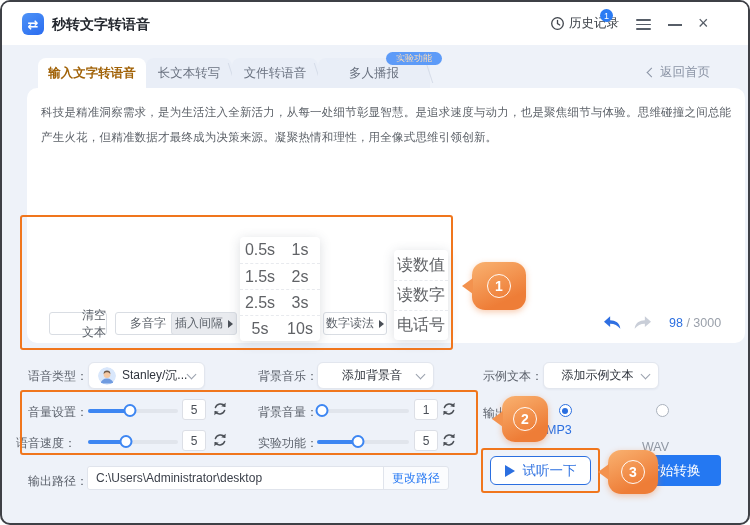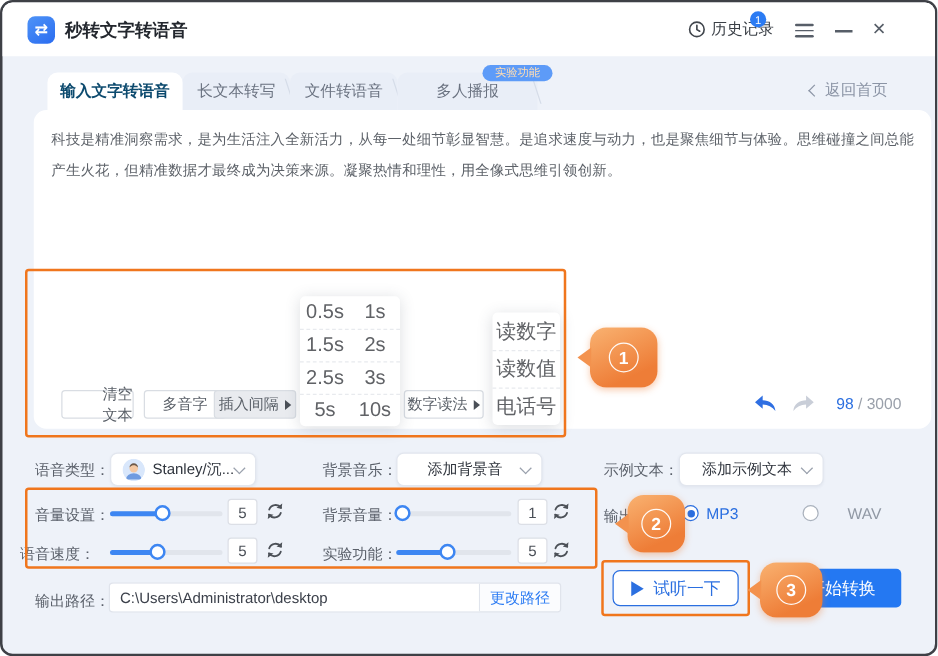--- a/index.html
+++ b/index.html
@@ -22,21 +22,21 @@
     border-radius: 7px; background: #2b7bf3; color: #fff; font-size: 9px;
     display: flex; align-items: center; justify-content: center; padding: 0 2px; }
   .hamburger { position: absolute; left: 634px; top: 17px; width: 15px; height: 11px; }
   .hamburger i { display: block; height: 1.8px; background: #575e68; margin-bottom: 2.8px; border-radius: 1px; }
   .min-btn { position: absolute; left: 666px; top: 22px; width: 14px; height: 2px; background: #575e68; }
   .close-btn { position: absolute; left: 696px; top: 11px; font-size: 18px; color: #575e68; }
 
   
   .tab { position: absolute; top: 58px; height: 30px; border-radius: 8px 8px 0 0;
     display: flex; align-items: center; justify-content: center; font-size: 12.5px; color: #6a7280; }
-  .tab.active { background: #fff; color: #0c4a6e; font-weight: bold; z-index: 3; }
+  .tab.active { background: #fff; color: #a16207; font-weight: bold; z-index: 3; }
   .tab.inactive { background: #e9eef7; }
   .tab.inactive::after { content: ''; position: absolute; right: 0; top: 5px; height: 20px; width: 1px;
     background: #d5dce8; transform: skewX(18deg); }
   .exp-badge { position: absolute; left: 386px; top: 52px; width: 56px; height: 13px; border-radius: 7px;
     background: #5d9bf8; color: #ffddb3; font-size: 9px; display: flex; align-items: center; justify-content: center; z-index: 5; }
   .back-home { position: absolute; left: 648px; top: 64px; display: flex; align-items: center; gap: 5px;
     font-size: 12.5px; color: #8b94a5; }
   .chev-left { width: 7px; height: 7px; border-left: 1.5px solid #8b94a5; border-bottom: 1.5px solid #8b94a5;
     transform: rotate(45deg); }
 
@@ -81,21 +81,21 @@
   .chev-down { width: 7px; height: 7px; border-right: 1.5px solid #9aa1ad; border-bottom: 1.5px solid #9aa1ad;
     transform: rotate(45deg); margin-top: -3px; }
   .slider { position: absolute; height: 13px; }
   .slider .track { position: absolute; left: 0; right: 0; top: 5px; height: 4px; border-radius: 2px; background: #e1e5ec; }
   .slider .fill { position: absolute; left: 0; top: 0; bottom: 0; border-radius: 2px; background: #3d86f2; }
   .slider .thumb { position: absolute; top: 0; width: 13px; height: 13px; border-radius: 50%;
     background: #fff; border: 2px solid #3d86f2; transform: translateX(-50%); }
   .valbox { position: absolute; width: 24px; height: 21px; background: #fff; border: 1px solid #dcdfe6;
     border-radius: 3px; font-size: 12px; color: #4a4f57; display: flex; align-items: center; justify-content: center; }
   .refresh { position: absolute; }
-  .radio-row { position: absolute; display: flex; align-items: flex-start; gap: 6px; }
+  .radio-row { position: absolute; display: flex; align-items: flex-end; gap: 6px; flex-direction: column; }
   .radio { width: 13px; height: 13px; border-radius: 50%; border: 1.5px solid #aab2bd; background: #fff;
     display: flex; align-items: center; justify-content: center; }
   .radio.sel { border-color: #2b6fe0; }
   .radio.sel i { width: 6px; height: 6px; border-radius: 50%; background: #2b6fe0; display: block; }
   .radio-lab { font-size: 12.5px; }
   .radio-lab.on { color: #2b6fe0; }
   .radio-lab.off { color: #9098a4; }
   .path-wrap { position: absolute; left: 87px; top: 466px; width: 362px; height: 24px;
     border: 1px solid #e0e4ec; border-radius: 3px; background: #fbfcfe; display: flex; }
   .path-input { width: 296px; height: 100%; border: none; border-right: 1px solid #e0e4ec;
@@ -178,22 +178,22 @@
       <div class="pp-row">
           <div class="pp-cell">5s</div>
           <div class="pp-cell">10s</div>
         </div>
     </div>
     <div class="tool-btn" style="left:296px;top:224px;width:64px;">
       <span>数字读法</span>
         <span class="marrow"></span>
     </div>
     <div class="popup" style="left:367px;top:162px;width:54px;">
+      <div class="pp-item">读数值</div>
       <div class="pp-item">读数字</div>
-      <div class="pp-item">读数值</div>
       <div class="pp-item">电话号</div>
     </div>
 
     <svg class="undo-redo" style="left:575px;" viewBox="0 0 22 18" width="21" height="17">
         <path d="M8.5 2.5 L2 8.3 L8.5 13.8 V10.2 C13 10.2 16.6 12.1 19.3 15.7 C18.8 9.5 14 6.6 8.5 6.6 Z" fill="#2f6fe2"></path>
       </svg>
     <svg class="undo-redo" style="left:605px;transform:scaleX(-1);" viewBox="0 0 22 18" width="21" height="17">
         <path d="M8.5 2.5 L2 8.3 L8.5 13.8 V10.2 C13 10.2 16.6 12.1 19.3 15.7 C18.8 9.5 14 6.6 8.5 6.6 Z" fill="#c9ced8"></path>
       </svg>
     <div class="counter"><span class="cnt">98</span><span> / </span><span>3000</span></div>

